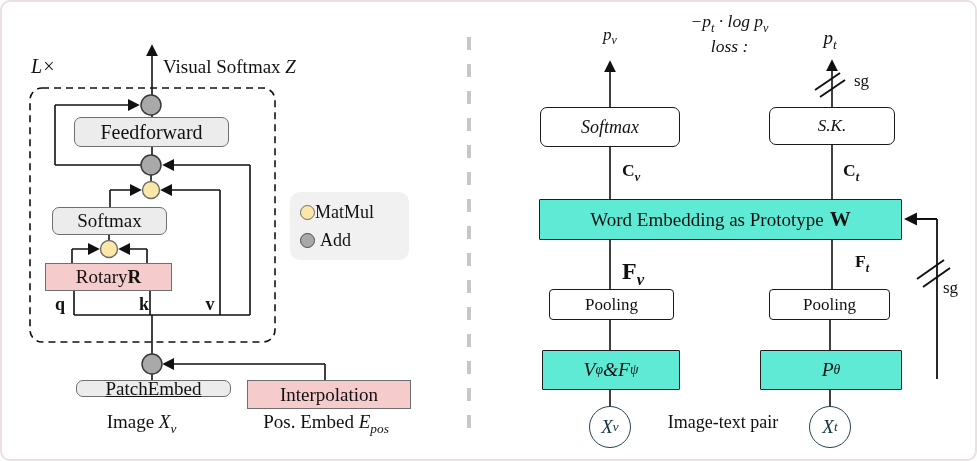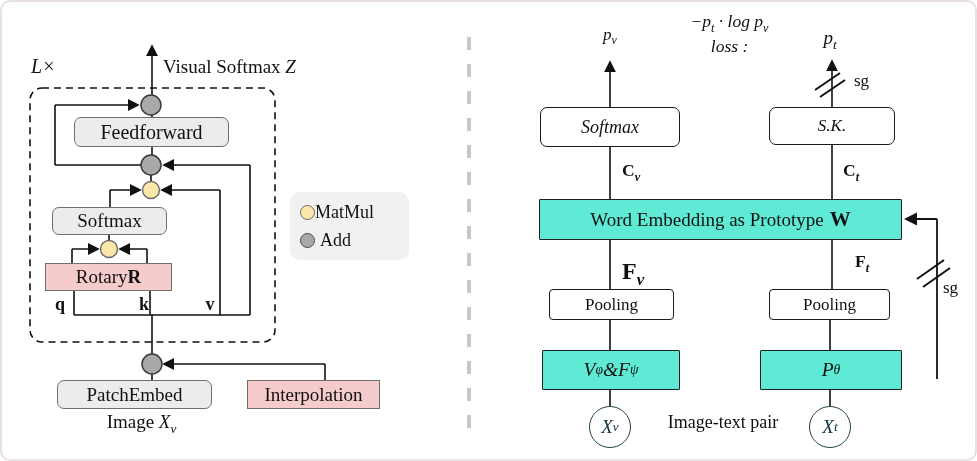--- a/index.html
+++ b/index.html
@@ -127,25 +127,26 @@
     <div class="legend-row">
       <span class="dot dot-yellow"></span>
       <span>MatMul</span>
     </div>
     <div class="legend-row">
       <span class="dot dot-gray"></span>
       <span style="margin-left:5px;">Add</span>
     </div>
   </div>
 
-  <div class="box box-gray" style="left:55px;top:378px;width:155px;height:29px;">PatchEmbed</div>
-  <div class="box box-pink" style="left:245px;top:378px;width:133px;height:29px;">Interpolation</div>
+  <div class="box box-gray" style="left:74px;top:378px;width:155px;height:17px;text-decoration:underline;">PatchEmbed</div>
+  <div class="box box-pink" style="left:245px;top:378px;width:164px;height:29px;">Interpolation</div>
 
   <div class="lbl center" style="left:62px;top:409px;width:155px;"><span>Image </span><span class="it">X</span><sub>v</sub></div>
 
+  <div class="lbl center" style="left:233px;top:409px;width:182px;"><span>Pos. Embed </span><span class="it">E</span><sub>pos</sub></div>
 
   <div class="lbl it center" style="left:586px;top:23px;width:44px;font-size:17px;"><span>p</span><sub>v</sub></div>
 
   <div class="loss">
     <div><span>−</span><span>p</span><sub>t</sub><span> · log </span><span>p</span><sub>v</sub></div>
     <div>loss :</div>
   </div>
 
   <div class="lbl it center" style="left:806px;top:25px;width:44px;font-size:19px;"><span>p</span><sub>t</sub></div>
 

